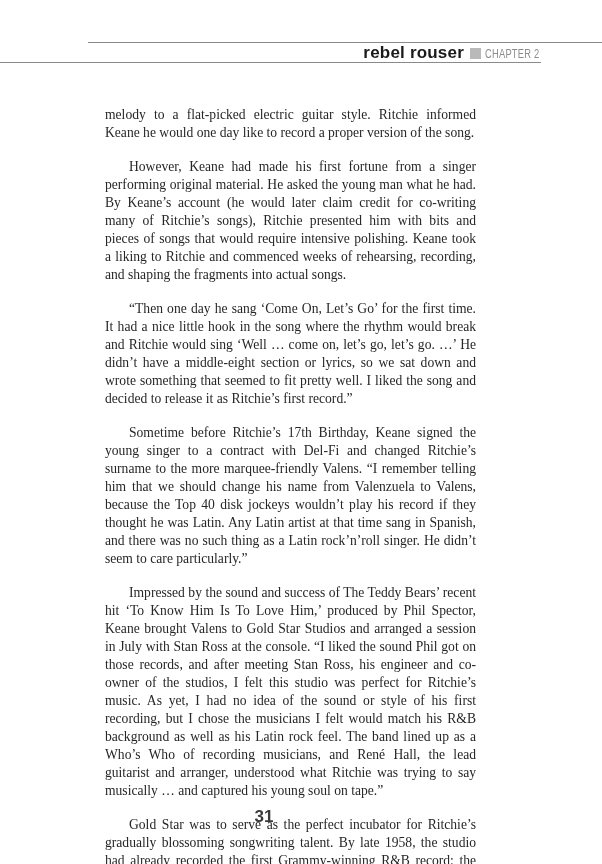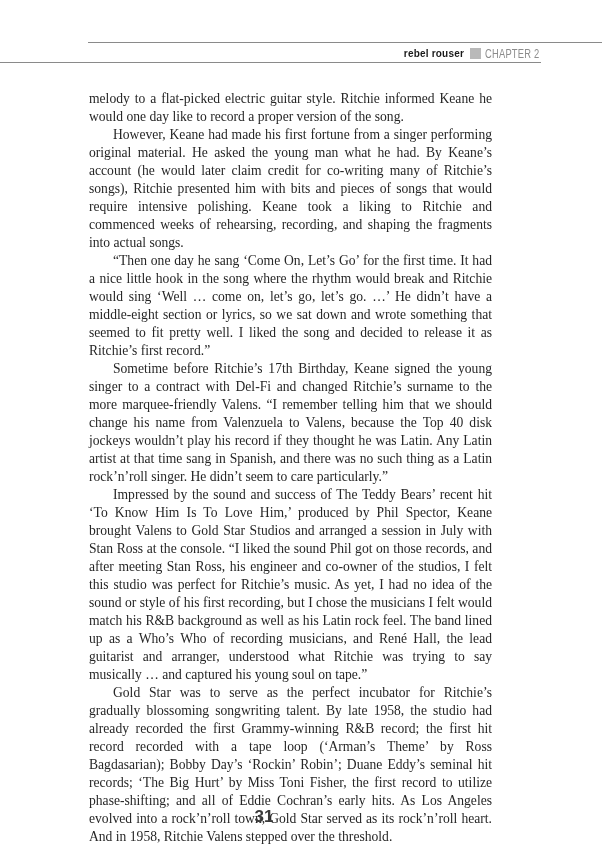--- a/index.html
+++ b/index.html
@@ -1,24 +1,24 @@
 <!DOCTYPE html>
 <html><head>
 <meta charset="utf-8">
 <style>
   html, body { margin: 0; padding: 0; background: #ffffff; }
   body { width: 602px; height: 864px; position: relative; overflow: hidden; }
   .rule-top { position: absolute; left: 88px; top: 42px; width: 514px; height: 0; border-top: 1px solid #8a8a8a; }
   .rule-bottom { position: absolute; left: 0; top: 62px; width: 541px; height: 0; border-top: 1px solid #8a8a8a; }
   .running-head { position: absolute; right: 61px; top: 44px; height: 18px; display: flex; align-items: center; white-space: nowrap; }
-  .book-title { font-family: "Liberation Sans", sans-serif; font-weight: bold; font-size: 10px; color: #1a1a1a; letter-spacing: 0.2px; }
+  .book-title { font-family: "Liberation Sans", sans-serif; font-weight: bold; font-size: 17px; color: #1a1a1a; letter-spacing: 0.2px; }
   .head-square { display: inline-block; width: 11px; height: 11px; background: #b9b9b9; margin: 0 4px 0 6px; }
   .chapter { font-family: "Liberation Sans", sans-serif; font-size: 13px; color: #8c8c8c; transform: scaleX(0.72); transform-origin: left center; display: inline-block; letter-spacing: 0.3px; width: 56px; }
   .body-text { position: absolute; left: 89px; top: 90px; width: 403px; font-family: "Liberation Serif", serif; font-size: 13.6px; line-height: 18px; color: #262626; text-align: justify; }
-  .body-text p { margin: 0; text-indent: 24px; }
+  .body-text p { margin: 16px; text-indent: 24px; }
   .body-text p.cont { text-indent: 0; }
   .folio { position: absolute; left: 0; width: 528px; top: 807px; text-align: center; font-family: "Liberation Sans", sans-serif; font-weight: bold; font-size: 17px; color: #3a3a3a; }
 </style>
 </head>
 <body>
 
 <div class="rule-top"></div>
 <div class="rule-bottom"></div>
 
 <div class="running-head">

